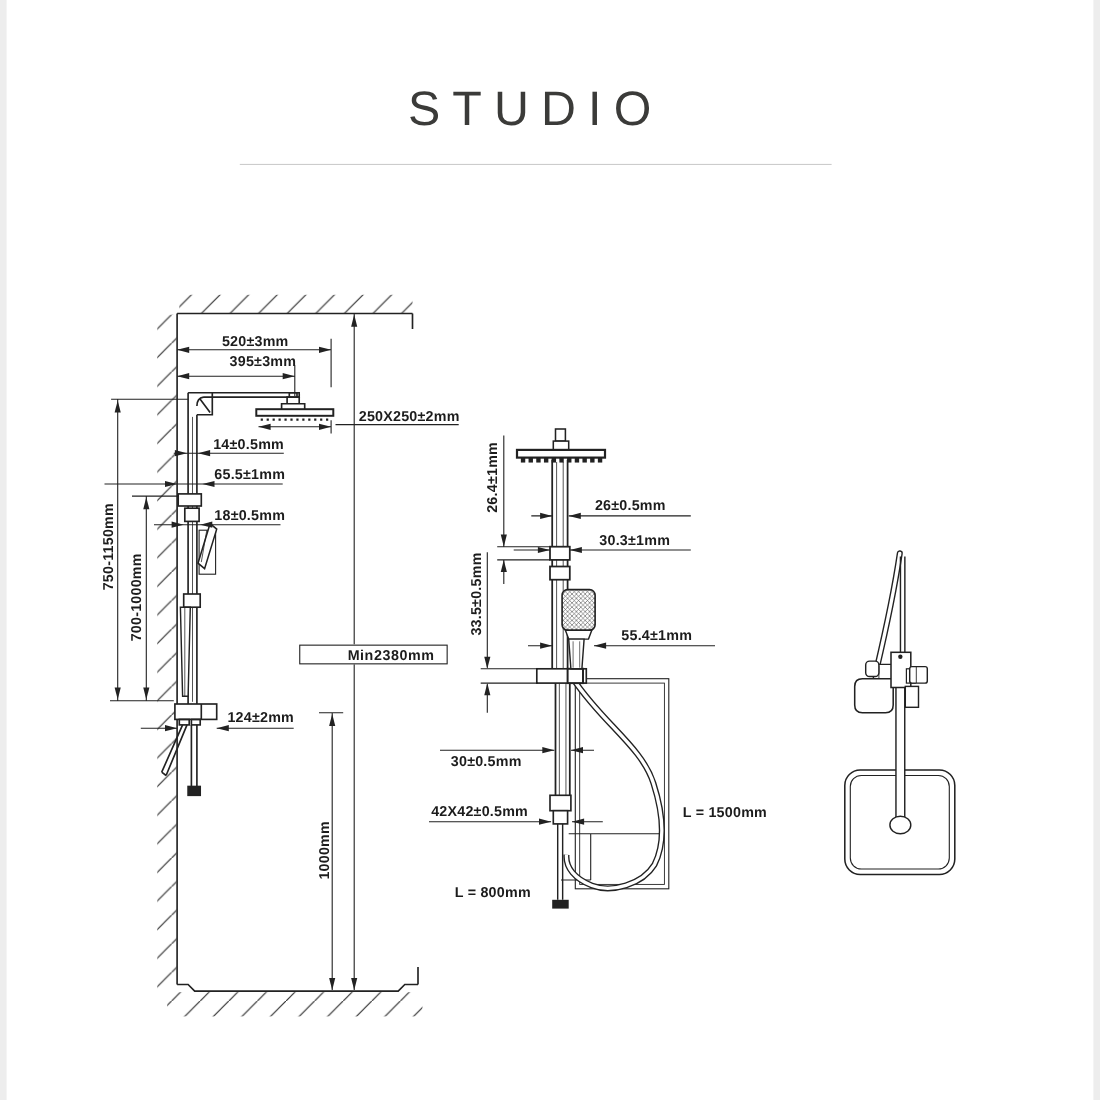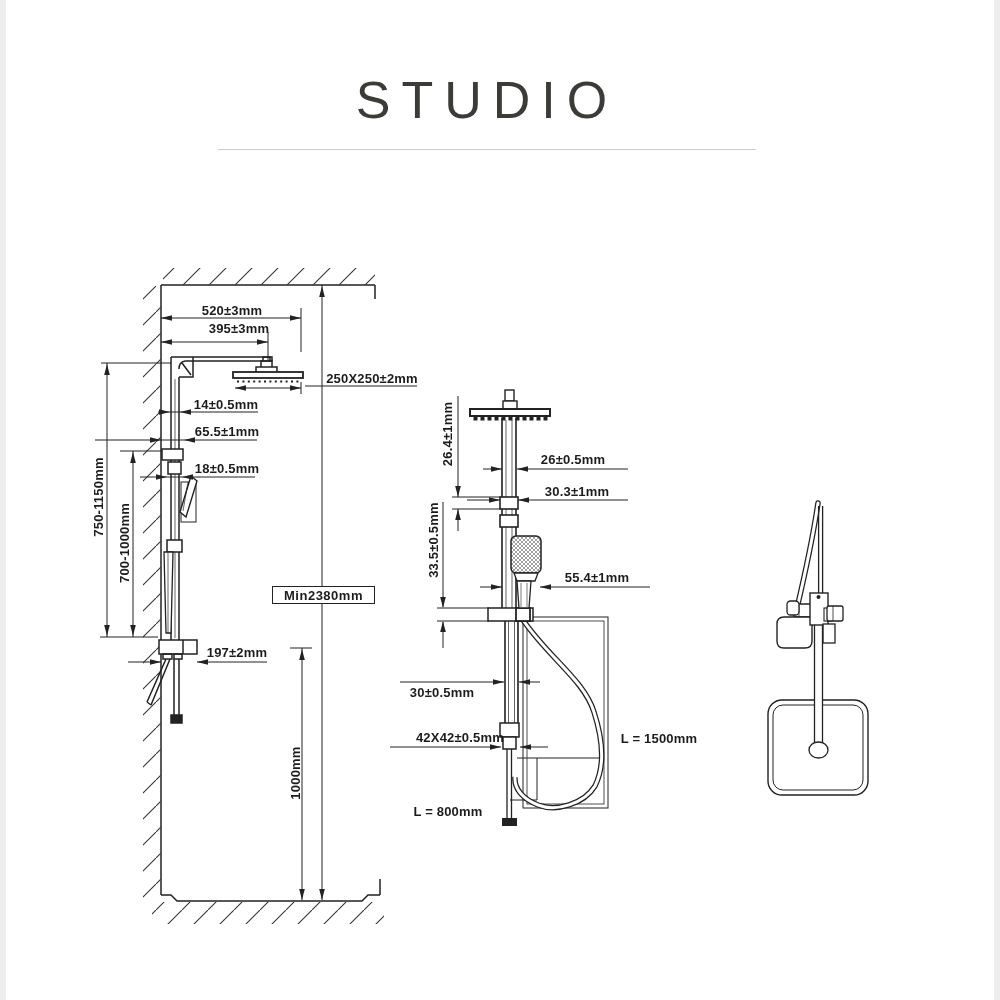--- a/index.html
+++ b/index.html
@@ -1,28 +1,28 @@
 <!DOCTYPE html>
 <html><head>
 <meta charset="utf-8">
 <style>
   html,body{margin:0;padding:0;background:#ffffff;}
   #canvas{position:relative;width:1000px;height:1000px;background:#ffffff;overflow:hidden;
           font-family:"Liberation Sans",sans-serif;}
   .edge{position:absolute;top:0;width:6px;height:1000px;background:#ededed;}
   #title{position:absolute;left:487px;top:100px;transform:translate(-50%,-50%);
-         font-size:52px;font-weight:400;letter-spacing:11px;color:#3b3b39;white-space:nowrap;}
+         font-size:44px;font-weight:400;letter-spacing:11px;color:#3b3b39;white-space:nowrap;}
   #divider{position:absolute;left:218px;top:149px;width:538px;height:1px;background:#cccccc;}
   svg{position:absolute;left:0;top:0;}
   .dim{position:absolute;transform:translate(-50%,-50%);font-size:13px;font-weight:bold;
        color:#1c1c1c;white-space:nowrap;letter-spacing:.2px;}
   .dim.rot{transform:translate(-50%,-50%) rotate(-90deg);}
   #minbox{position:absolute;left:272px;top:586px;width:101px;height:16px;background:#fff;
           border:1px solid #222;display:flex;align-items:center;justify-content:center;
-          font-size:13px;font-weight:bold;color:#1c1c1c;letter-spacing:.5px;}
+          font-size:13px;font-weight:bold;color:#1c1c1c;letter-spacing:.5px;padding-left:32px;}
 </style>
 </head>
 <body>
 
 <div id="canvas">
   <div class="edge" style="left:0"></div>
   <div class="edge" style="left:994px"></div>
 
   <div id="title">STUDIO</div>
   <div id="divider"></div>
@@ -194,25 +194,25 @@
 
   <div class="dim" style="left:232px;top:310px">520±3mm</div>
   <div class="dim" style="left:239px;top:328px">395±3mm</div>
   <div class="dim" style="left:372px;top:378px">250X250±2mm</div>
   <div class="dim" style="left:226px;top:404px">14±0.5mm</div>
   <div class="dim" style="left:227px;top:431px">65.5±1mm</div>
   <div class="dim" style="left:227px;top:468px">18±0.5mm</div>
   <div class="dim rot" style="left:98px;top:497px">750-1150mm</div>
   <div class="dim rot" style="left:124px;top:543px">700-1000mm</div>
   <div id="minbox">Min2380mm</div>
-  <div class="dim" style="left:237px;top:652px">197±2mm</div>
+  <div class="dim" style="left:237px;top:652px">124±2mm</div>
   <div class="dim rot" style="left:295px;top:773px">1000mm</div>
 
   <div class="dim rot" style="left:447px;top:434px">26.4±1mm</div>
   <div class="dim" style="left:573px;top:459px">26±0.5mm</div>
   <div class="dim" style="left:577px;top:491px">30.3±1mm</div>
   <div class="dim rot" style="left:433px;top:540px">33.5±0.5mm</div>
   <div class="dim" style="left:597px;top:577px">55.4±1mm</div>
   <div class="dim" style="left:442px;top:692px">30±0.5mm</div>
-  <div class="dim" style="left:460px;top:737px">42X42±0.5mm</div>
+  <div class="dim" style="left:436px;top:737px">42X42±0.5mm</div>
   <div class="dim" style="left:659px;top:738px">L = 1500mm</div>
   <div class="dim" style="left:448px;top:811px">L = 800mm</div>
 </div>
 
 </body></html>

